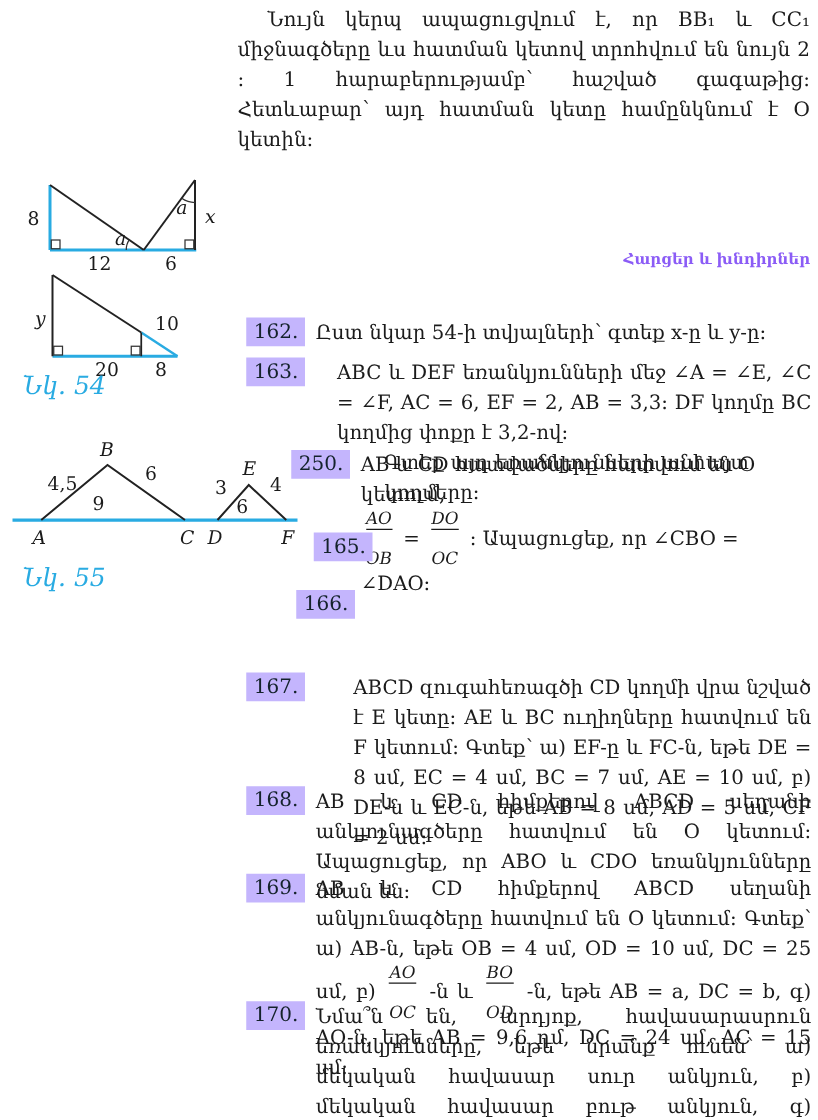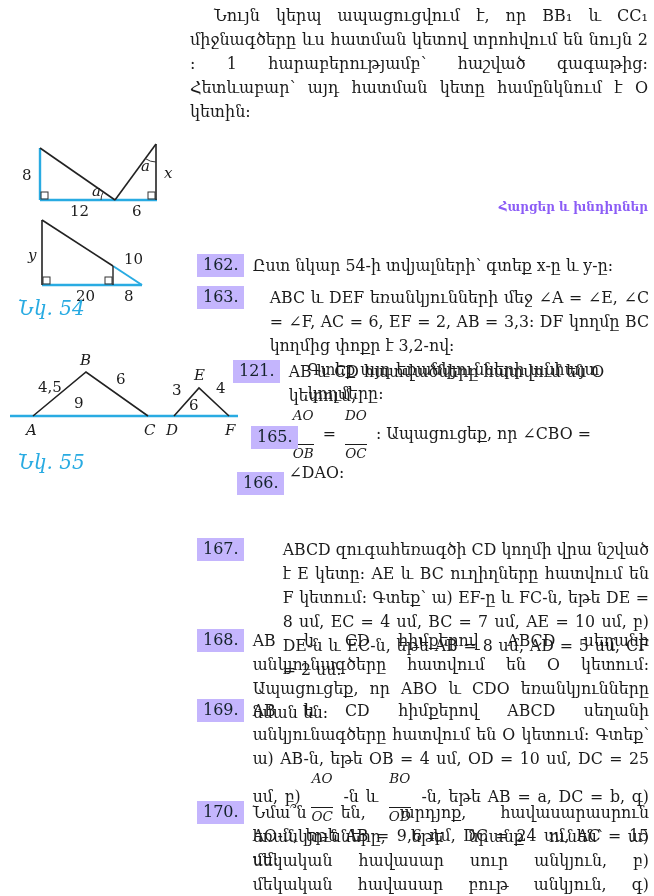--- a/index.html
+++ b/index.html
@@ -39,21 +39,21 @@
     padding:0px 5px 1px 6px;font-size:16px;line-height:22px;
   }
   .ptext{flex:1;text-align:justify;}
   .ptext .subline{margin-left:38px;text-align:left;}
   .plain{text-align:left;}
   
   .frac{
     display:inline-block;vertical-align:middle;text-align:center;
     font-size:13.5px;line-height:1.12;margin:0 4px;font-style:italic;
   }
-  .frac .den{display:block;border-top:1.3px solid #1b1b1b;padding-top:1px;margin-top:21px;}
+  .frac .den{display:block;border-top:1.3px solid #1b1b1b;padding-top:16px;}
   .frac .num{display:block;}
 </style>
 </head>
 <body>
 
 <div class="top-text">
   <p>Նույն կերպ ապացուցվում է, որ BB₁ և CC₁ միջնագծերը ևս հատման կետով տրոհվում են նույն 2 : 1 հարաբերությամբ՝ հաշված գագաթից: Հետևաբար՝ այդ հատման կետը համընկնում է O կետին:</p>
 </div>
 
 <div class="section-heading">Հարցեր և խնդիրներ</div>
@@ -120,21 +120,21 @@
 
 <div class="problem p-left" style="top:286px;gap:26px;">
   <span class="badge">163.</span>
   <div class="ptext">
     <span>ABC և DEF եռանկյունների մեջ ∠A = ∠E, ∠C = ∠F, AC = 6, EF = 2, AB = 3,3: DF կողմը BC կողմից փոքր է 3,2-ով:</span>
     <div class="subline">Գտեք այդ եռանկյունների անհայտ կողմերը:</div>
   </div>
 </div>
 
 <div class="problem p-indent" style="top:360px;">
-  <span class="badge">121.</span>
+  <span class="badge">250.</span>
   <div class="ptext plain">
     <div>AB և CD հատվածները հատվում են O կետում,</div>
     <div>
       <span class="frac"><span class="num">AO</span><span class="den">OB</span></span>
       <span>=</span>
       <span class="frac"><span class="num">DO</span><span class="den">OC</span></span>
       <span>: Ապացուցեք, որ ∠CBO = ∠DAO:</span>
     </div>
   </div>
 </div>

